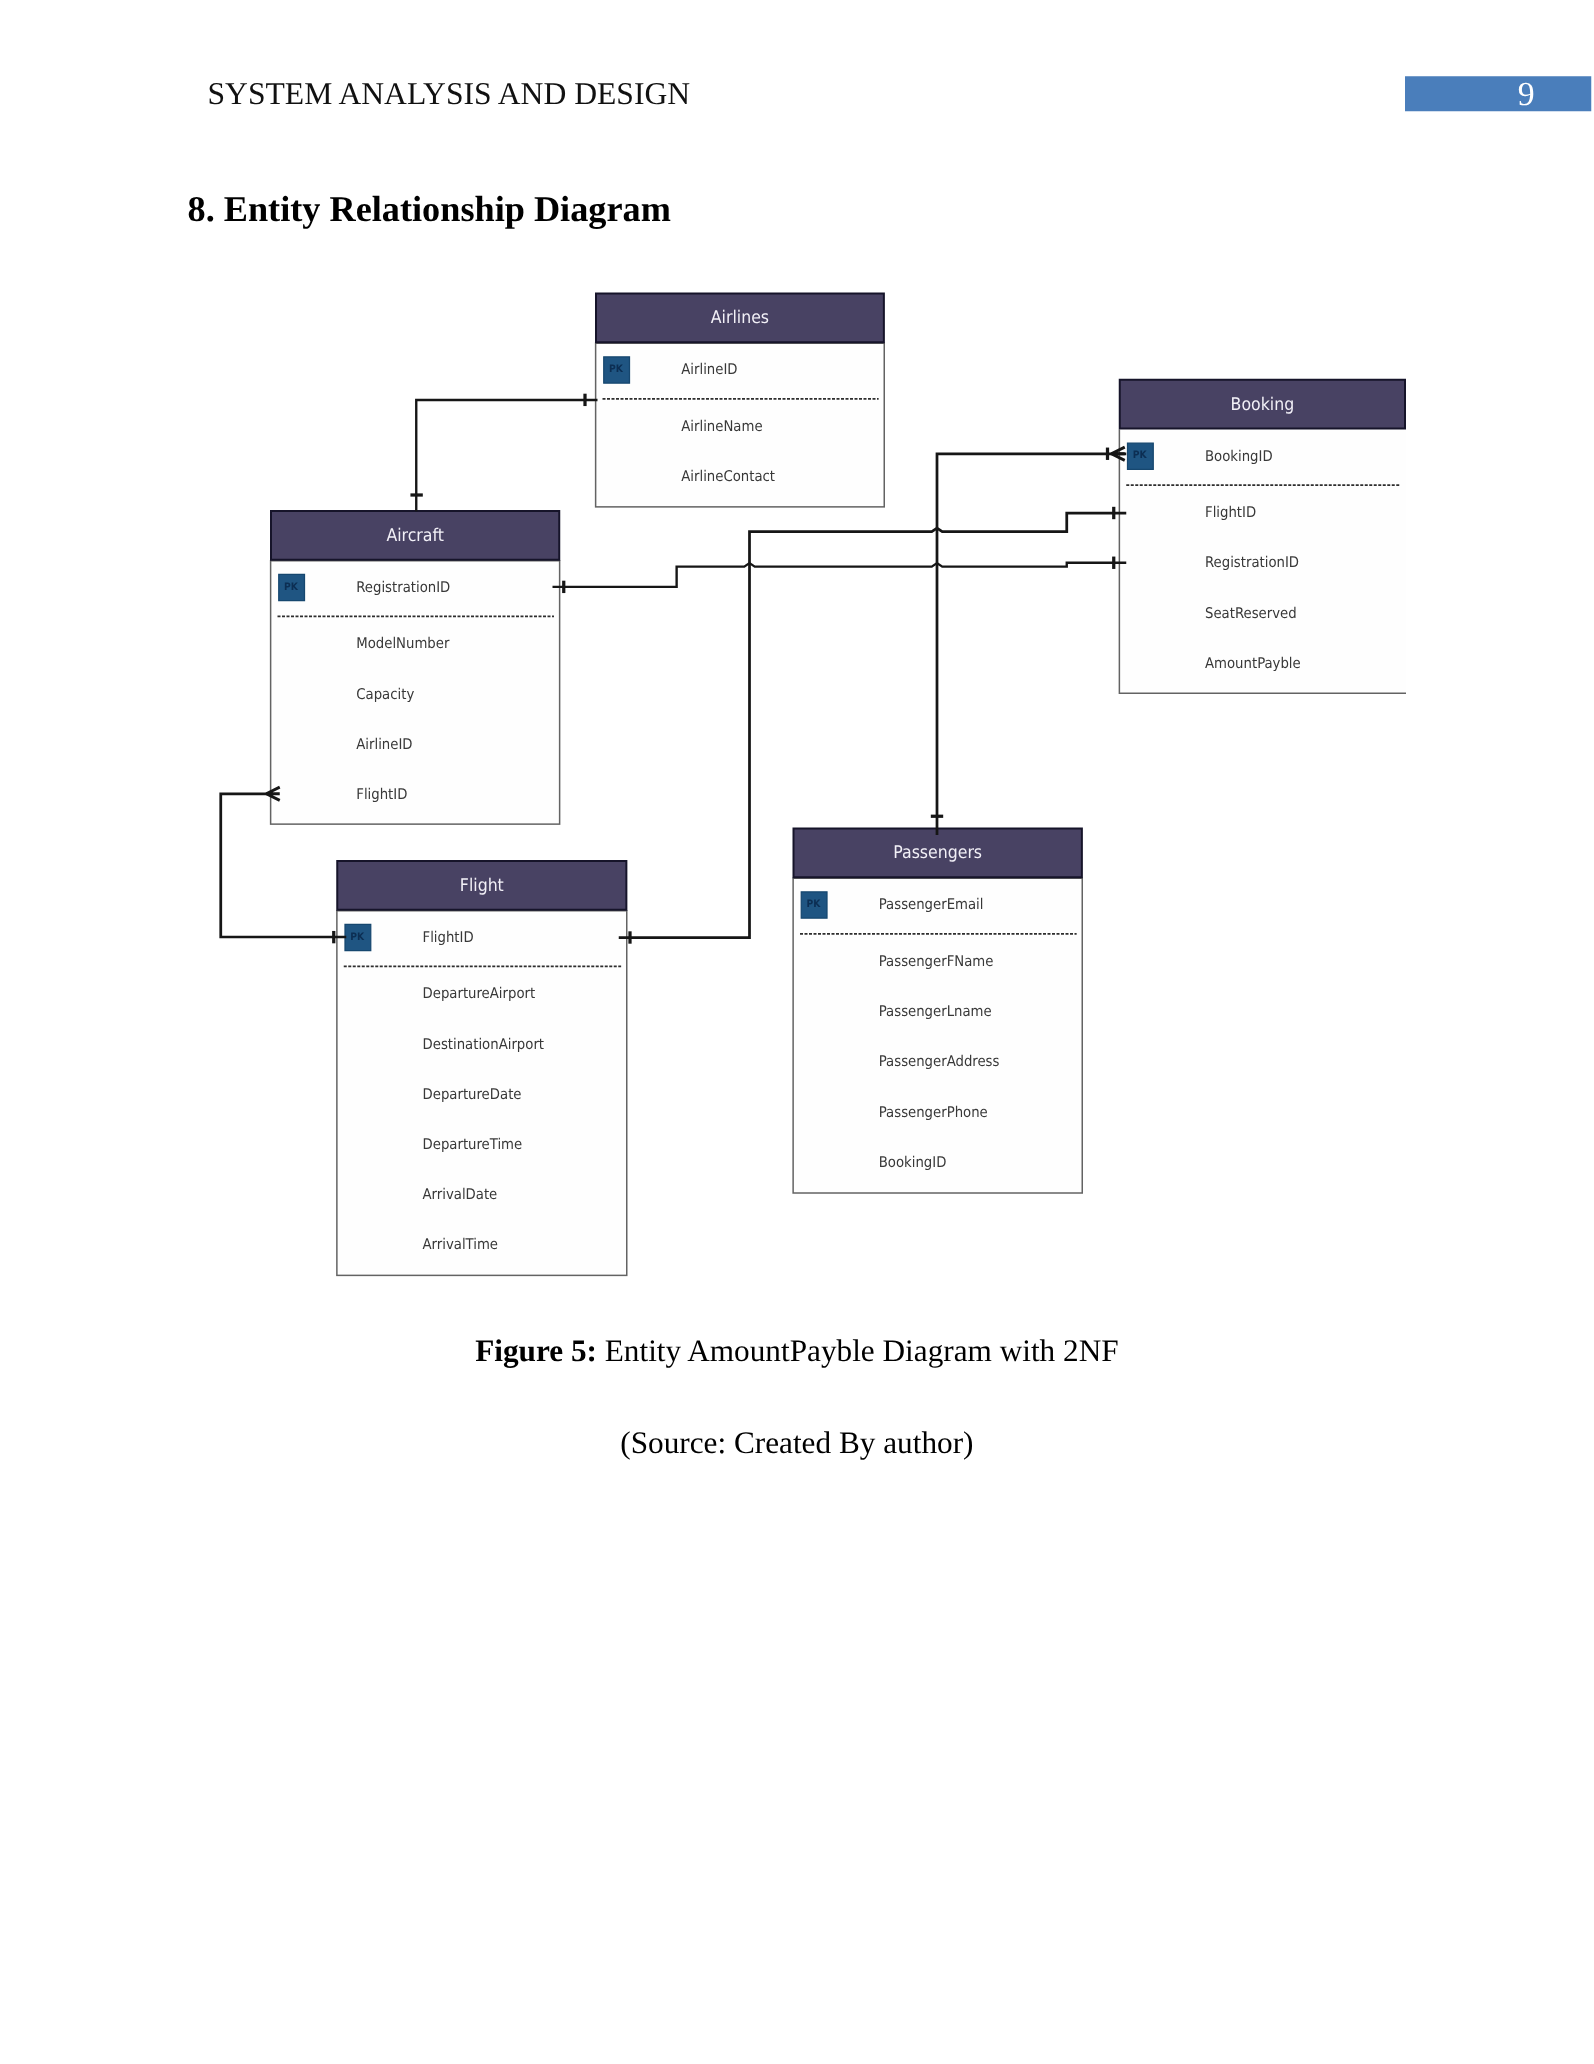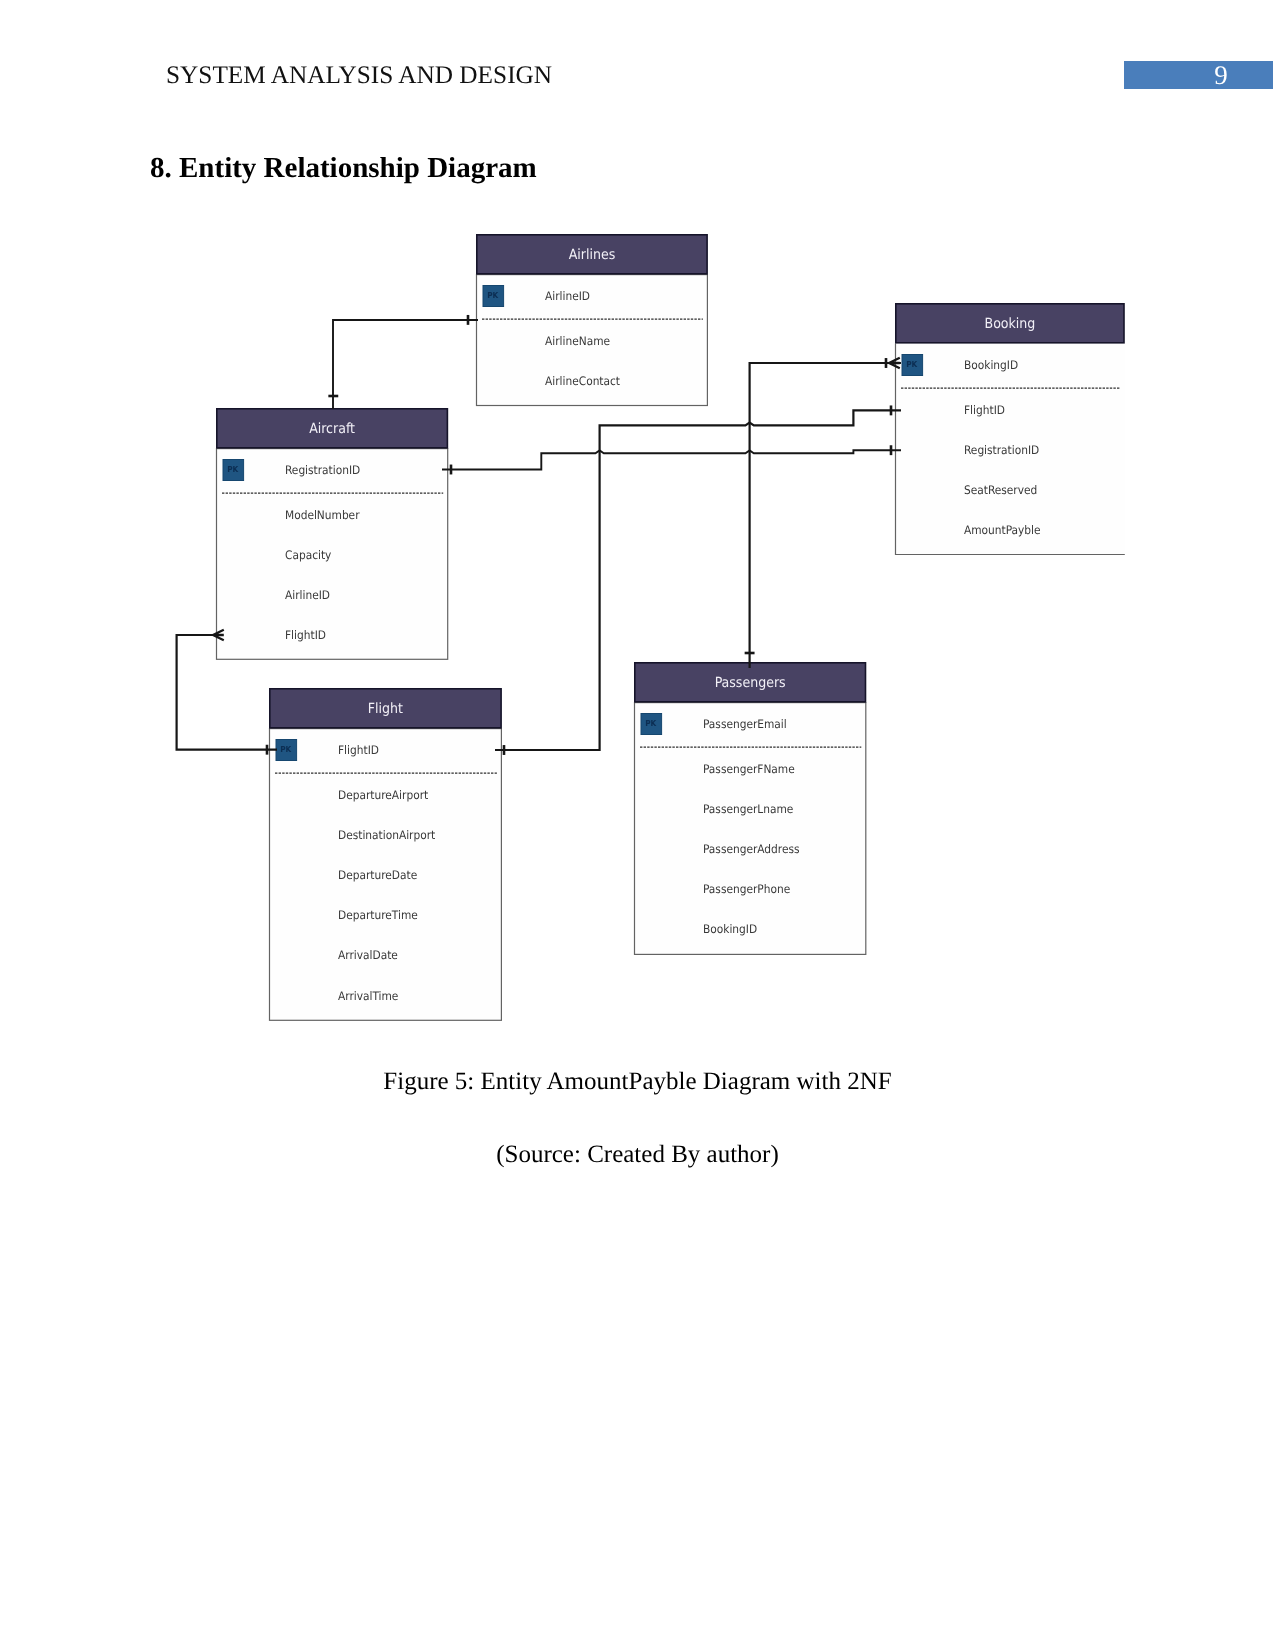--- a/index.html
+++ b/index.html
@@ -13,21 +13,21 @@
   #page-number{position:absolute;left:1171px;top:75px;width:100px;line-height:0;color:#fff;
                font-size:27px;text-align:center;}
   #section-heading{position:absolute;left:150px;top:167.6px;font-size:29px;font-weight:bold;
                    color:#000;line-height:0;white-space:nowrap;}
   #er-diagram{position:absolute;left:0;top:0;shape-rendering:geometricPrecision;}
   #er-diagram .ttl{font-family:"DejaVu Sans",sans-serif;font-stretch:condensed;font-size:14.0px;fill:#f2f0f7;}
   #er-diagram .attr{font-family:"DejaVu Sans",sans-serif;font-stretch:condensed;font-size:11.8px;fill:#383838;}
   #er-diagram .pk{font-family:"DejaVu Sans",sans-serif;font-stretch:condensed;font-size:8.2px;font-weight:600;fill:#0c2e53;}
   #figure-caption{position:absolute;left:0;top:1081.7px;width:1275px;text-align:center;
                   font-size:25px;color:#000;line-height:0;white-space:nowrap;}
-  #figure-caption b{font-weight:normal;margin-top:48px;}
+  #figure-caption b{font-weight:bold;margin-top:48px;}
   #source-note{position:absolute;left:0;top:1154.5px;width:1275px;text-align:center;
                font-size:25px;color:#000;line-height:0;white-space:nowrap;}
 </style>
 </head>
 <body>
 
 <div class="page">
 
   <div id="doc-header-title">SYSTEM ANALYSIS AND DESIGN</div>
   <div id="page-number-bar"></div>

